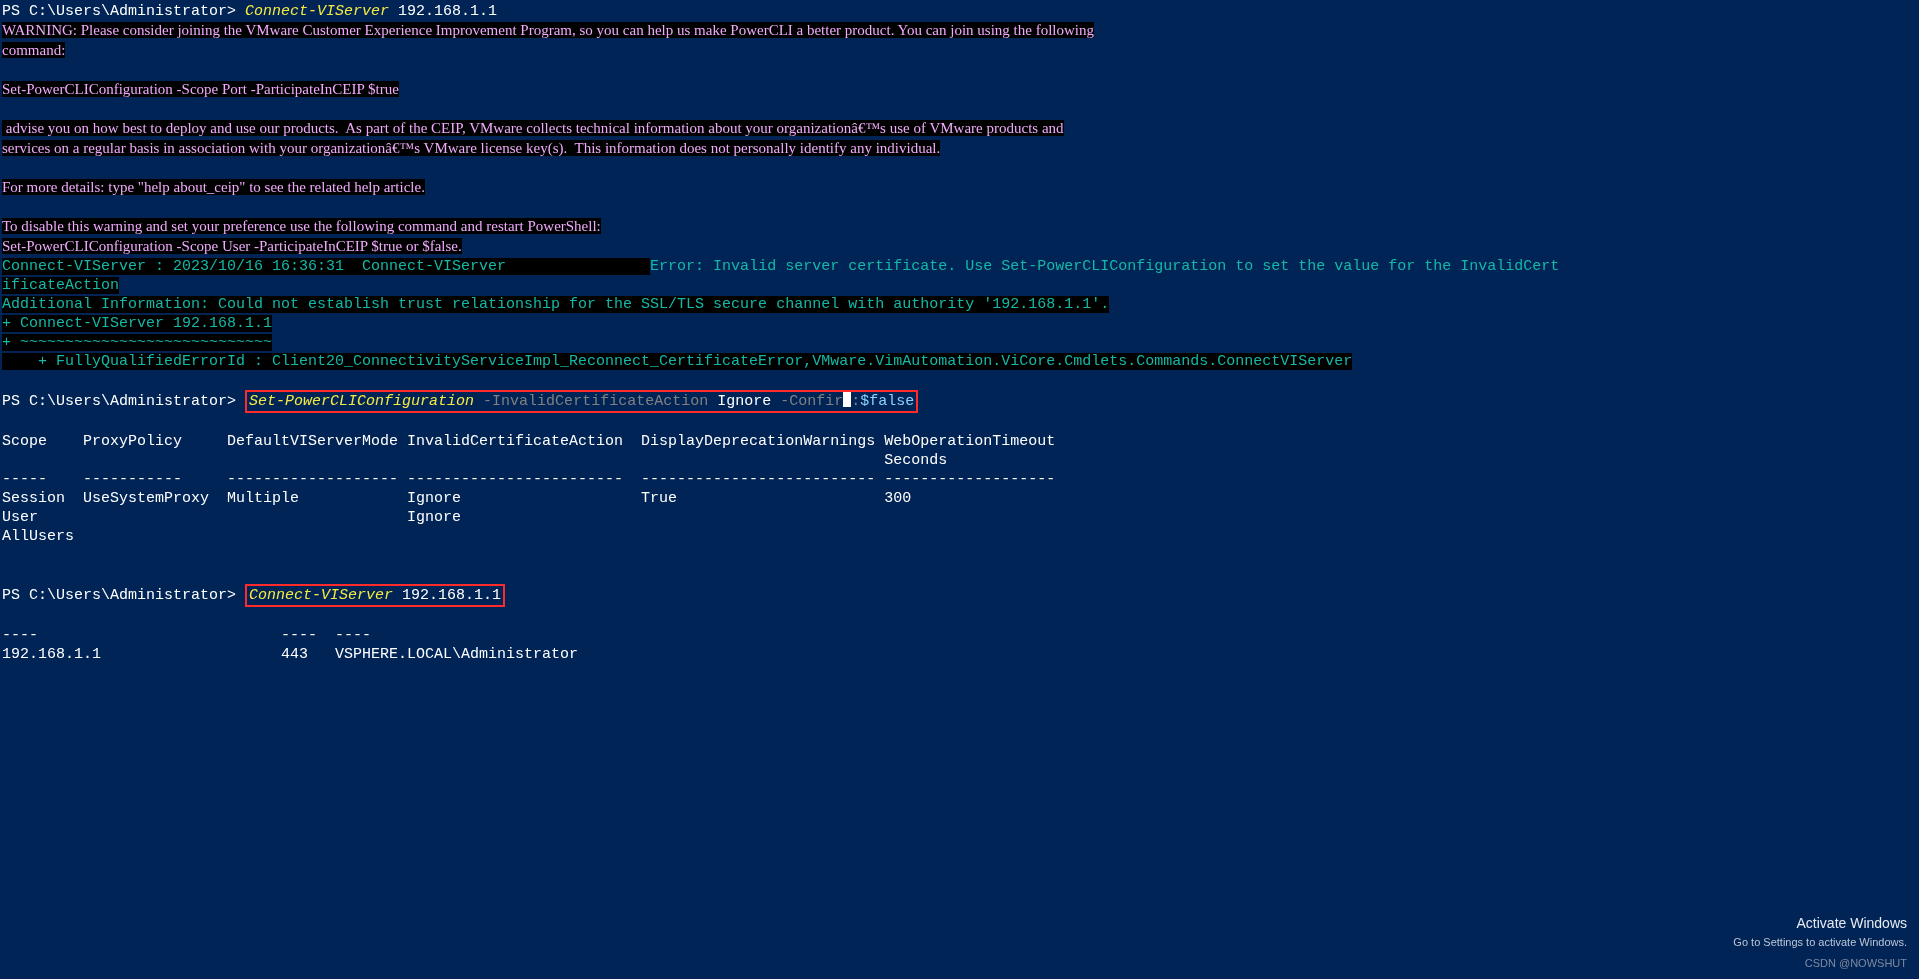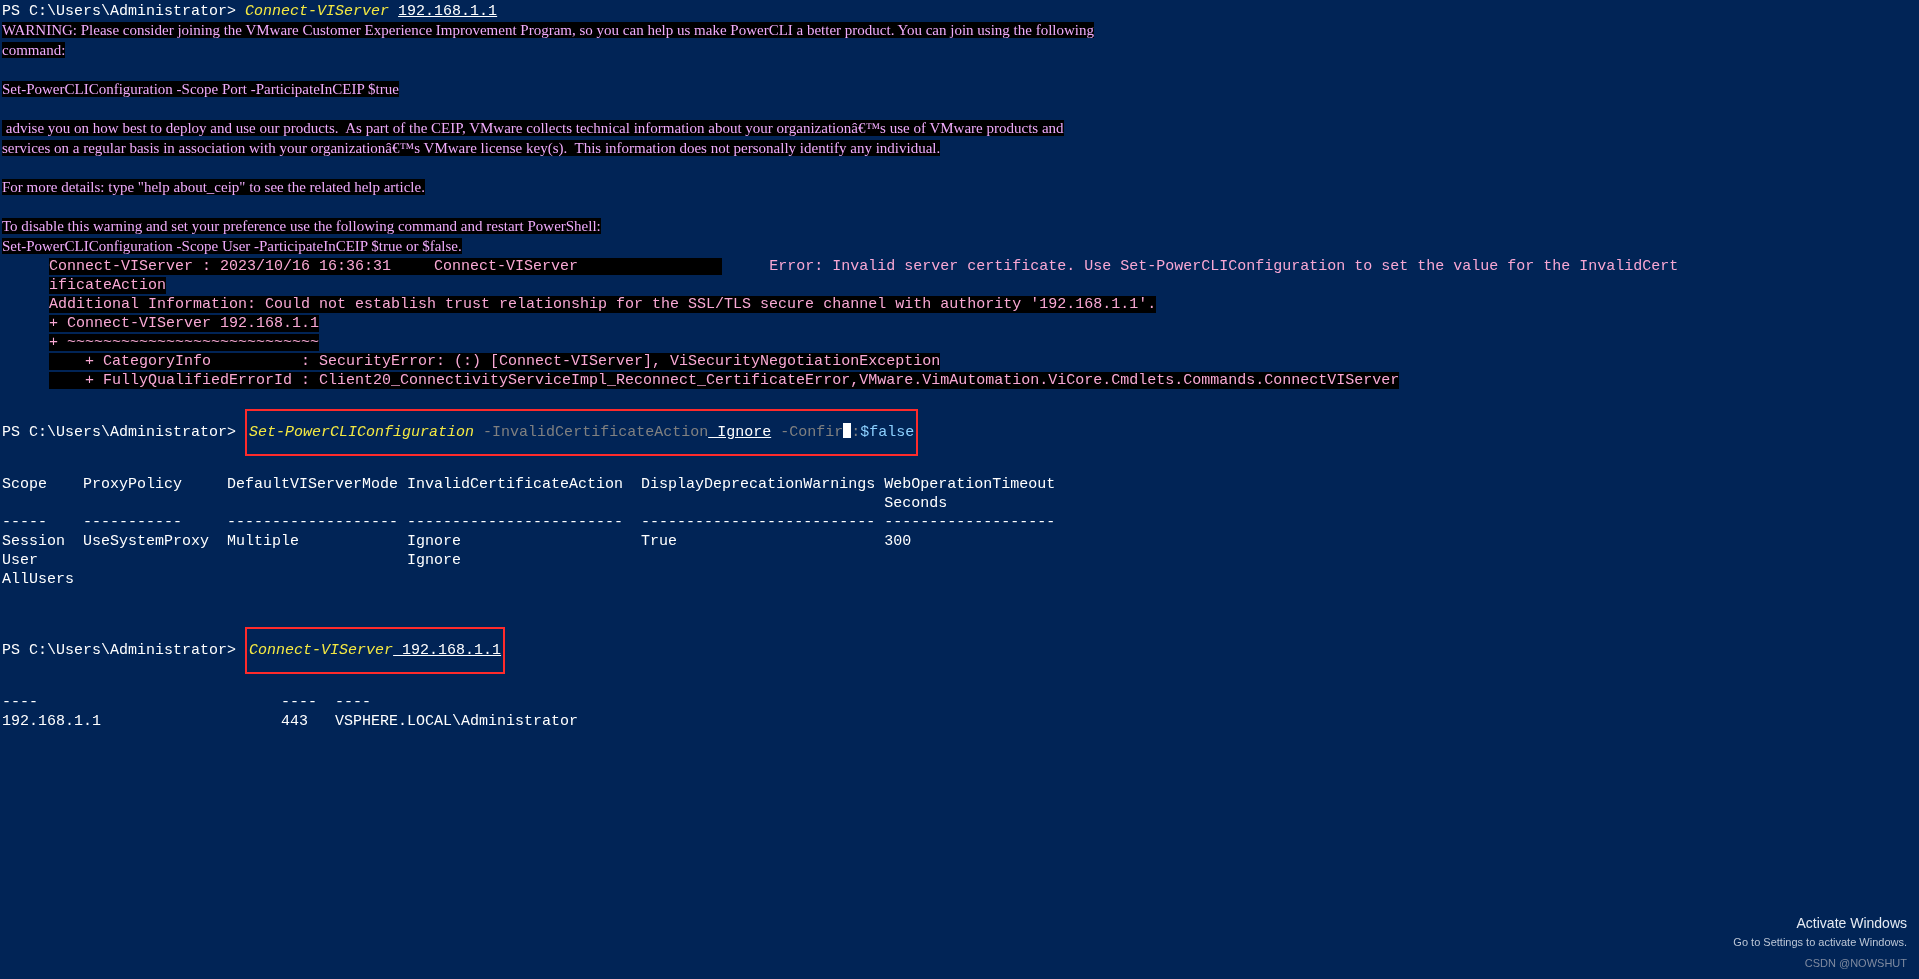--- a/index.html
+++ b/index.html
@@ -1,28 +1,28 @@
 <!DOCTYPE html>
 <html><head>
 <meta charset="utf-8">
 <style>
   html,body{margin:0;padding:0;background:#012456;color:#fff;
     font-family:Consolas,"Courier New",monospace;font-size:15px;line-height:19px;
     width:1919px;height:979px;overflow:hidden;}
   pre{margin:0;white-space:pre;font-family:inherit;}
   .wh{color:#fff;}
   .yl{color:#f0abfc;font-family:Liberation Serif, serif;}
-  .rd{color:#f9a8d4;margin-left:47px;}
+  .rd{color:#14b8a6;}
   .bg-bk{background:#000;}
   .prompt{color:#fff;}
   .cmd{color:#f4e842;font-style:italic;}
   .param{color:#808080;}
-  .arg{color:#fff;text-decoration:underline;}
+  .arg{color:#fff;}
   .strv{color:#8cd0ff;}
-  .boxed{border:2px solid #ff2b2b;display:inline-block;padding:12px 2px;}
+  .boxed{border:2px solid #ff2b2b;display:inline-block;padding:0 2px;}
   .cursor{display:inline-block;width:8px;height:15px;background:#fff;vertical-align:-2px;}
   .watermark{position:absolute;right:12px;bottom:6px;color:#bcc6d6;font-size:11px;font-family:"Segoe UI",Arial,sans-serif;text-align:right;}
   .watermark .t{font-size:14px;color:#e6ebf3;}
   .container{padding:2px 2px;}
 </style>
 </head>
 <body>
 
 <div class="container">
 <pre><span class="prompt">PS C:\Users\Administrator&gt;</span> <span class="cmd">Connect-VIServer</span> <span class="arg">192.168.1.1</span></pre>
@@ -36,21 +36,20 @@
 <pre> </pre>
 <pre><span class="yl bg-bk">For more details: type "help about_ceip" to see the related help article.</span></pre>
 <pre> </pre>
 <pre><span class="yl bg-bk">To disable this warning and set your preference use the following command and restart PowerShell:</span></pre>
 <pre><span class="yl bg-bk">Set-PowerCLIConfiguration -Scope User -ParticipateInCEIP $true or $false.</span></pre>
 <pre><span class="rd bg-bk">Connect-VIServer : 2023/10/16 16:36:31	Connect-VIServer		</span><span class="rd">Error: Invalid server certificate. Use Set-PowerCLIConfiguration to set the value for the InvalidCert</span></pre>
 <pre><span class="rd bg-bk">ificateAction</span></pre>
 <pre><span class="rd bg-bk">Additional Information: Could not establish trust relationship for the SSL/TLS secure channel with authority '192.168.1.1'.</span></pre>
 <pre><span class="rd bg-bk">+ Connect-VIServer 192.168.1.1</span></pre>
 <pre><span class="rd bg-bk">+ ~~~~~~~~~~~~~~~~~~~~~~~~~~~~</span></pre>
-<pre><span class="rd bg-bk">    + CategoryInfo          : SecurityError: (:) [Connect-VIServer], ViSecurityNegotiationException</span></pre>
 <pre><span class="rd bg-bk">    + FullyQualifiedErrorId : Client20_ConnectivityServiceImpl_Reconnect_CertificateError,VMware.VimAutomation.ViCore.Cmdlets.Commands.ConnectVIServer</span></pre>
 <pre> </pre>
 <pre><span class="prompt">PS C:\Users\Administrator&gt;</span> <span class="boxed"><span class="cmd">Set-PowerCLIConfiguration</span><span class="param"> -InvalidCertificateAction</span><span class="arg"> Ignore</span><span class="param"> -Confir</span><span class="cursor"></span><span class="param">:</span><span class="strv">$false</span></span></pre>
 <pre> </pre>
 <pre class="wh">Scope    ProxyPolicy     DefaultVIServerMode InvalidCertificateAction  DisplayDeprecationWarnings WebOperationTimeout</pre>
 <pre class="wh">                                                                                                  Seconds</pre>
 <pre class="wh">-----    -----------     ------------------- ------------------------  -------------------------- -------------------</pre>
 <pre class="wh">Session  UseSystemProxy  Multiple            Ignore                    True                       300</pre>
 <pre class="wh">User                                         Ignore</pre>
 <pre class="wh">AllUsers</pre>

